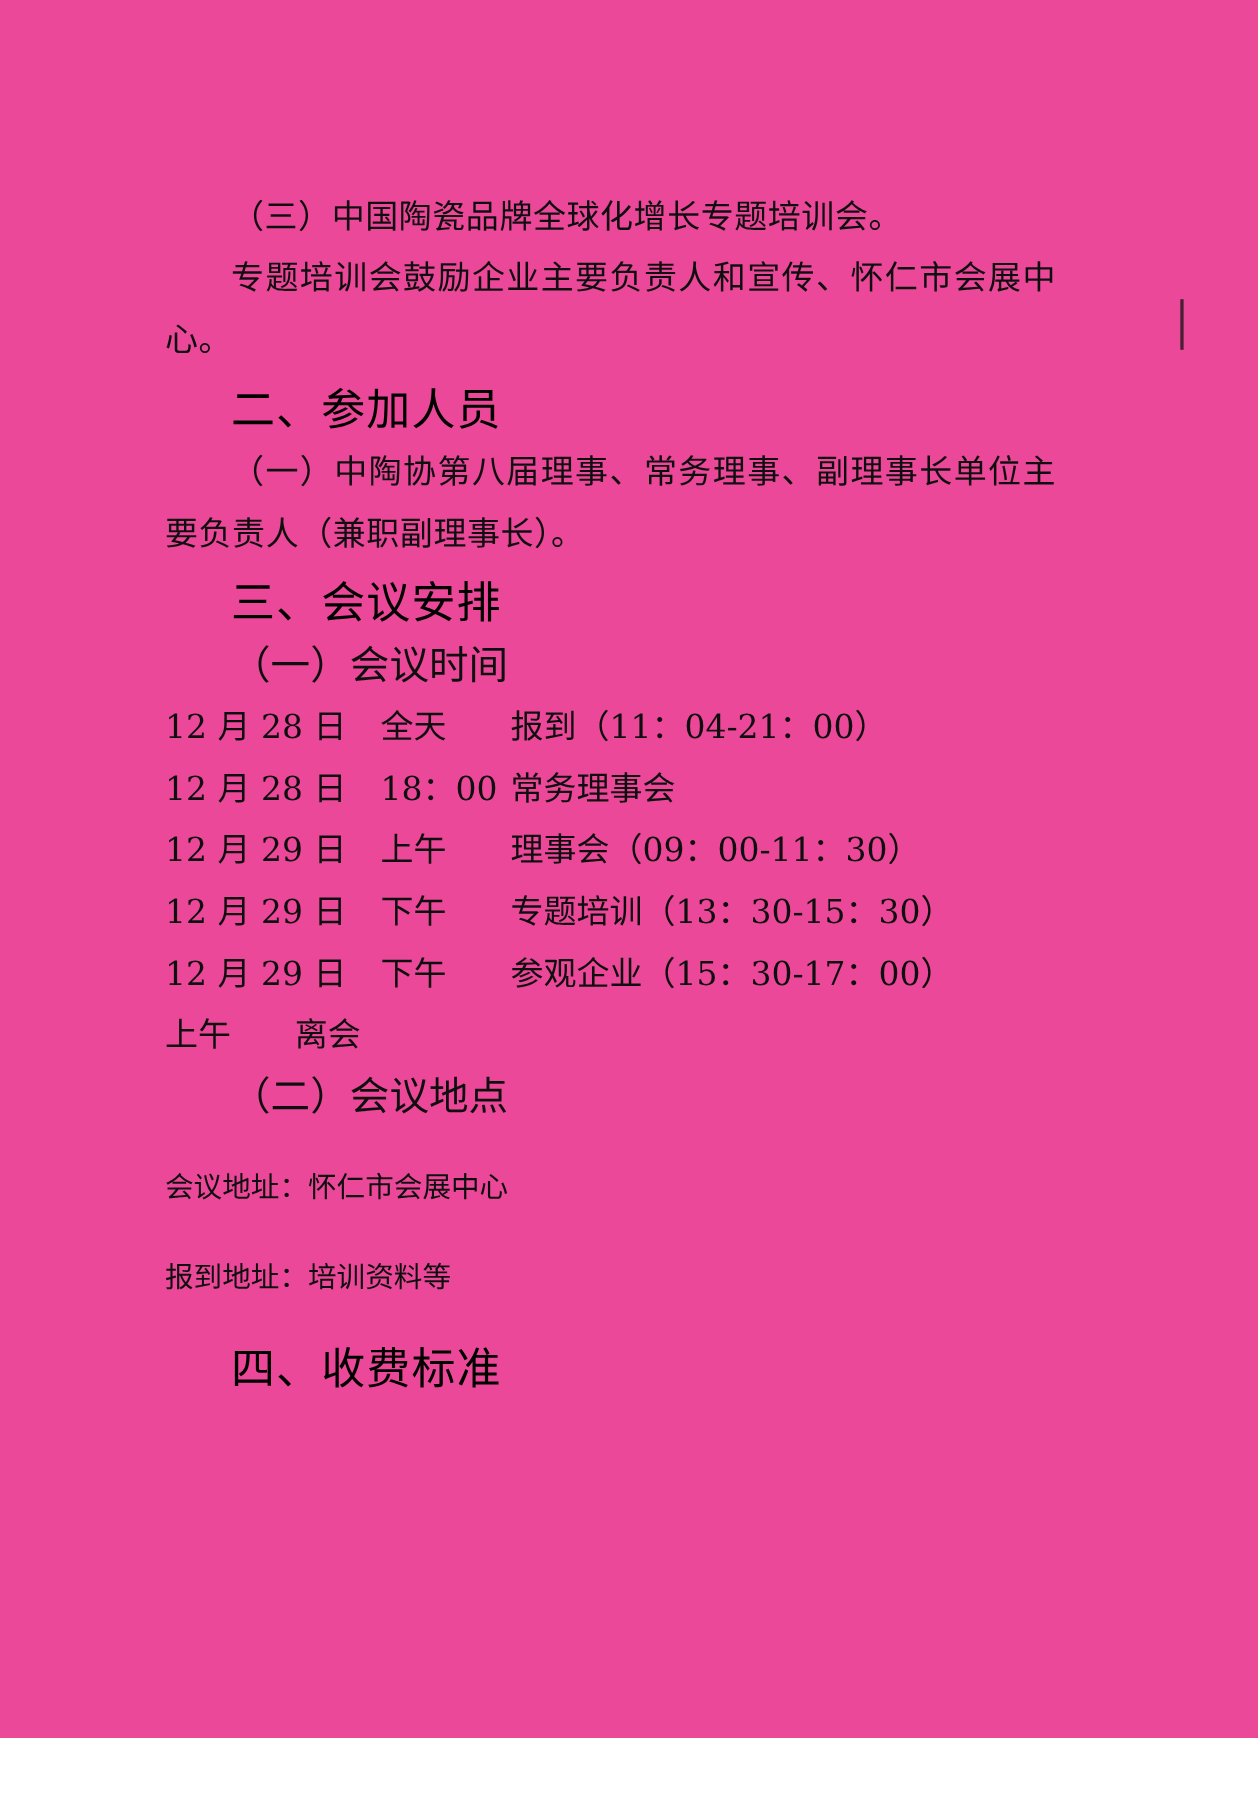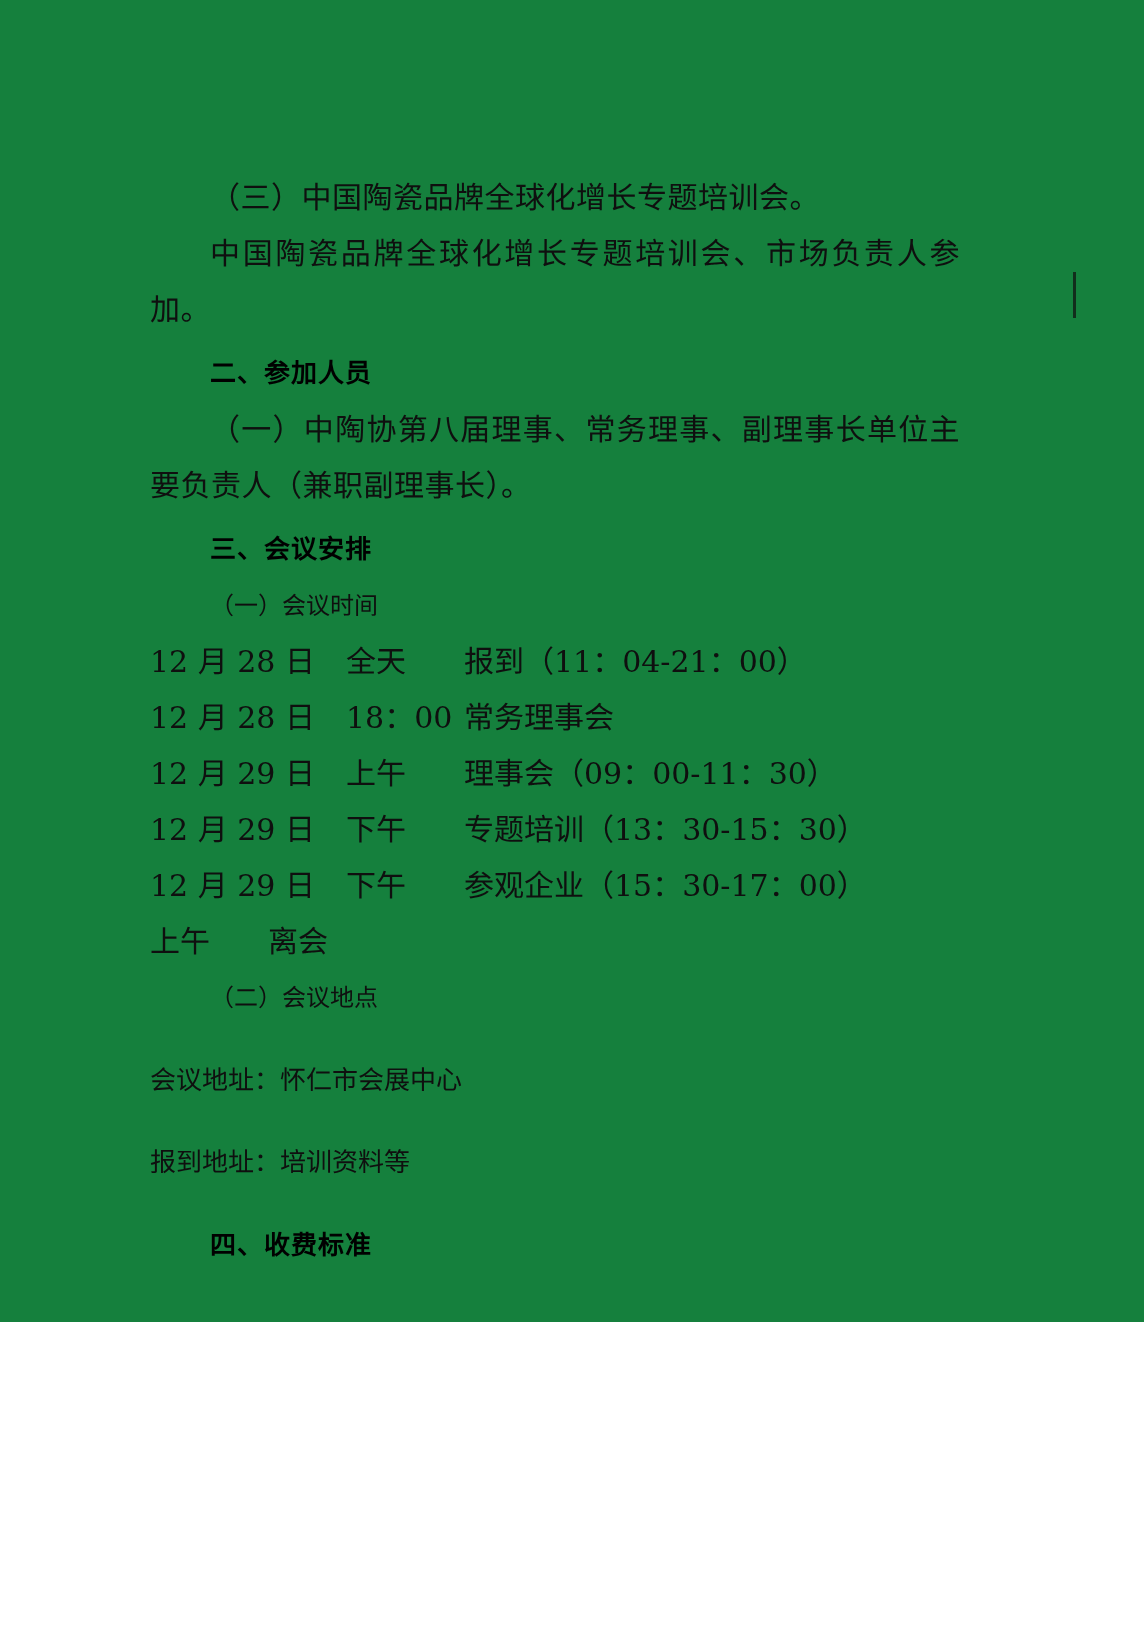--- a/index.html
+++ b/index.html
@@ -12,52 +12,52 @@
     height: 1637px;
     position: relative;
     font-family: "DejaVu Serif", "Liberation Serif", serif;
     color: #111111;
     overflow: hidden;
   }
   .page {
     position: absolute;
     left: 0; top: 0;
     width: 1144px;
-    height: 1322px;
-    background: #15803d;
+    height: 1580px;
+    background: #ec4899;
   }
   .content {
     position: absolute;
     left: 150px;
     top: 170px;
     width: 810px;
   }
   .para {
     font-size: 30px;
     line-height: 56px;
     letter-spacing: 0.5px;
     margin: 0 0 0 0;
     text-align: justify;
     text-justify: inter-ideograph;
     color: #0f0f0f;
   }
   .indent {
     text-indent: 60px;
   }
   .heading {
-    font-size: 26px;
+    font-size: 40px;
     line-height: 58px;
-    font-weight: bold;
+    font-weight: normal;
     text-indent: 60px;
     margin: 6px 0 0 0;
     letter-spacing: 1px;
     color: #000000;
   }
   .subheading {
-    font-size: 24px;
+    font-size: 36px;
     line-height: 56px;
     text-indent: 60px;
     margin: 0;
     color: #0f0f0f;
   }
   .schedule {
     margin: 0;
     padding: 0;
     list-style: none;
   }
@@ -97,21 +97,21 @@
 </head>
 <body>
 
 <div class="page">
 
   <div class="edge-mark"></div>
 
   <div class="content">
 
     <p class="para indent">（三）中国陶瓷品牌全球化增长专题培训会。</p>
-    <p class="para indent">中国陶瓷品牌全球化增长专题培训会、市场负责人参加。</p>
+    <p class="para indent">专题培训会鼓励企业主要负责人和宣传、怀仁市会展中心。</p>
 
     <h2 class="heading">二、参加人员</h2>
     <p class="para indent">（一）中陶协第八届理事、常务理事、副理事长单位主要负责人（兼职副理事长）。</p>
 
     <h2 class="heading">三、会议安排</h2>
     <p class="subheading">（一）会议时间</p>
 
     <ul class="schedule">
       <li class="schedule-row">
         <span class="s-date">12 月 28 日</span>

